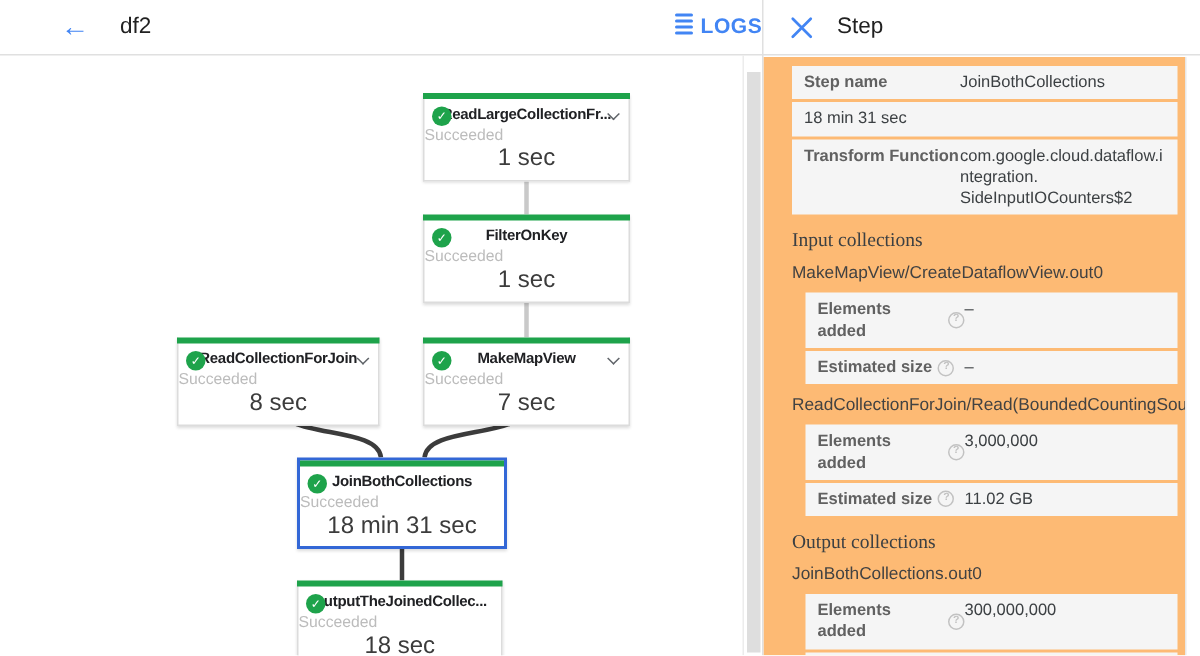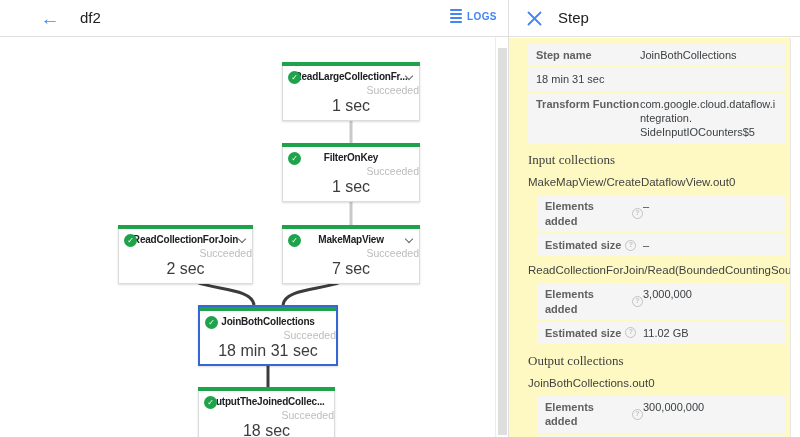--- a/index.html
+++ b/index.html
@@ -6,22 +6,22 @@
   html,body { background:#fff; }
   body { font-family:"Liberation Sans","DejaVu Sans",sans-serif; color:#212121; }
   .app { position:relative; width:800px; height:437px; background:#fff; overflow:hidden; }
 
   
   .topbar { position:absolute; left:0; top:0; width:800px; height:37px; background:#fff;
             border-bottom:1px solid #e0e0e0; z-index:5; }
   .back-btn { position:absolute; left:38px; top:7px; width:24px; height:24px; color:#4285f4;
               font-size:19px; line-height:24px; text-align:center; cursor:pointer; }
   .job-title { position:absolute; left:80px; top:9px; font-size:15px; color:#212121; }
-  .logs-btn { position:absolute; left:450px; top:9px; display:flex; align-items:center; gap:5px;
-              color:#4285f4; font-size:10px; font-weight:bold; letter-spacing:.4px; cursor:pointer; }
+  .logs-btn { position:absolute; left:450px; top:9px; display:flex; align-items:flex-start; gap:5px;
+              color:#4285f4; font-size:14px; font-weight:bold; letter-spacing:.4px; cursor:pointer; }
   .logs-icon { display:inline-flex; flex-direction:column; gap:2px; }
   .logs-icon i { display:block; width:12px; height:2px; background:#4285f4; border-radius:1px; }
   .close-btn { position:absolute; left:527px; top:11px; width:15px; height:15px; cursor:pointer; }
   .close-btn svg { display:block; }
   .panel-title { position:absolute; left:558px; top:9px; font-size:15px; color:#212121; }
 
   
   .v-divider { position:absolute; left:508px; top:0; width:1px; height:437px; background:#e0e0e0; z-index:6; }
 
   
@@ -34,31 +34,31 @@
   .node.selected { border:2px solid #3367d6; padding-bottom:4px; }
   .node.selected .node-bar { margin:0; }
   .check { position:absolute; left:5px; top:9px; width:13px; height:13px; border-radius:50%;
            background:#1ea34b; color:#fff; font-size:8px; font-weight:bold; line-height:13px;
            text-align:center; }
   .chev { position:absolute; right:7px; top:11px; width:6px; height:6px;
           border-right:1.5px solid #5f6368; border-bottom:1.5px solid #5f6368;
           transform:rotate(45deg); cursor:pointer; }
   .node-title { margin-top:5px; text-align:center; font-size:10px; font-weight:bold;
                 letter-spacing:-.2px; color:#202124; white-space:nowrap; }
-  .node-status { margin-top:2px; text-align:right; font-size:10.5px; color:#bcbcbc; }
+  .node-status { margin-top:2px; text-align:left; font-size:10.5px; color:#bcbcbc; }
   .node-time { margin-top:1px; text-align:center; font-size:16px; color:#3c3c3c; }
 
   .graph-scroll-track { position:absolute; left:495px; top:0; width:13px; height:400px;
                         background:#fff; border-left:1px solid #ececec; }
   .graph-scroll-thumb { position:absolute; left:2px; top:11px; width:9px; height:387px;
                         background:#dedede; }
 
   
   .panel-body { position:absolute; left:509px; top:38px; width:281px; height:399px;
-                padding:6px 5px 0 19px; overflow:hidden; background:#fef9c3; }
+                padding:6px 5px 0 19px; overflow:hidden; background:#fdba74; }
   .right-gutter { position:absolute; left:790px; top:38px; width:10px; height:399px;
                   background:#fff; border-left:1px solid #e8e8e8; }
 
   .kv-row { display:flex; align-items:flex-start; background:#f5f5f5; padding:4px 8px;
             margin-bottom:2px; font-size:11px; line-height:1.3; }
   .kv-label { width:104px; flex:none; font-weight:bold; color:#616161; display:flex;
               align-items:center; gap:4px; }
   .kv-value { flex:1; color:#3c4043; white-space:pre-line; word-break:break-word; }
   .indent { margin-left:9px; }
   .indent .kv-label { width:98px; }
@@ -138,21 +138,21 @@
       <div class="node-status">Succeeded</div>
       <div class="node-time">1 sec</div>
     </div>
 
     <div class="node" style="left:118px;top:188px;width:135px;">
       <div class="node-bar"></div>
       <span class="check">✓</span>
       <span class="chev"></span>
       <div class="node-title">ReadCollectionForJoin</div>
       <div class="node-status">Succeeded</div>
-      <div class="node-time">2 sec</div>
+      <div class="node-time">8 sec</div>
     </div>
 
     <div class="node" style="left:282px;top:188px;width:138px;">
       <div class="node-bar"></div>
       <span class="check">✓</span>
       <span class="chev"></span>
       <div class="node-title">MakeMapView</div>
       <div class="node-status">Succeeded</div>
       <div class="node-time">7 sec</div>
     </div>
@@ -187,21 +187,21 @@
       <span class="kv-value">JoinBothCollections</span>
     </div>
     <div class="kv-row">
       <span class="kv-value">18 min 31 sec</span>
     </div>
     <div class="kv-row">
       <span class="kv-label">
           <span>Transform Function</span>
         </span>
       <span class="kv-value">com.google.cloud.dataflow.integration.
-SideInputIOCounters$5</span>
+SideInputIOCounters$2</span>
     </div>
 
     <div class="section-heading">Input collections</div>
 
     <div class="collection-name">MakeMapView/CreateDataflowView.out0</div>
     <div class="kv-row indent">
       <span class="kv-label">
           <span>Elements added</span>
           <span class="help-icon">?</span>
         </span>

